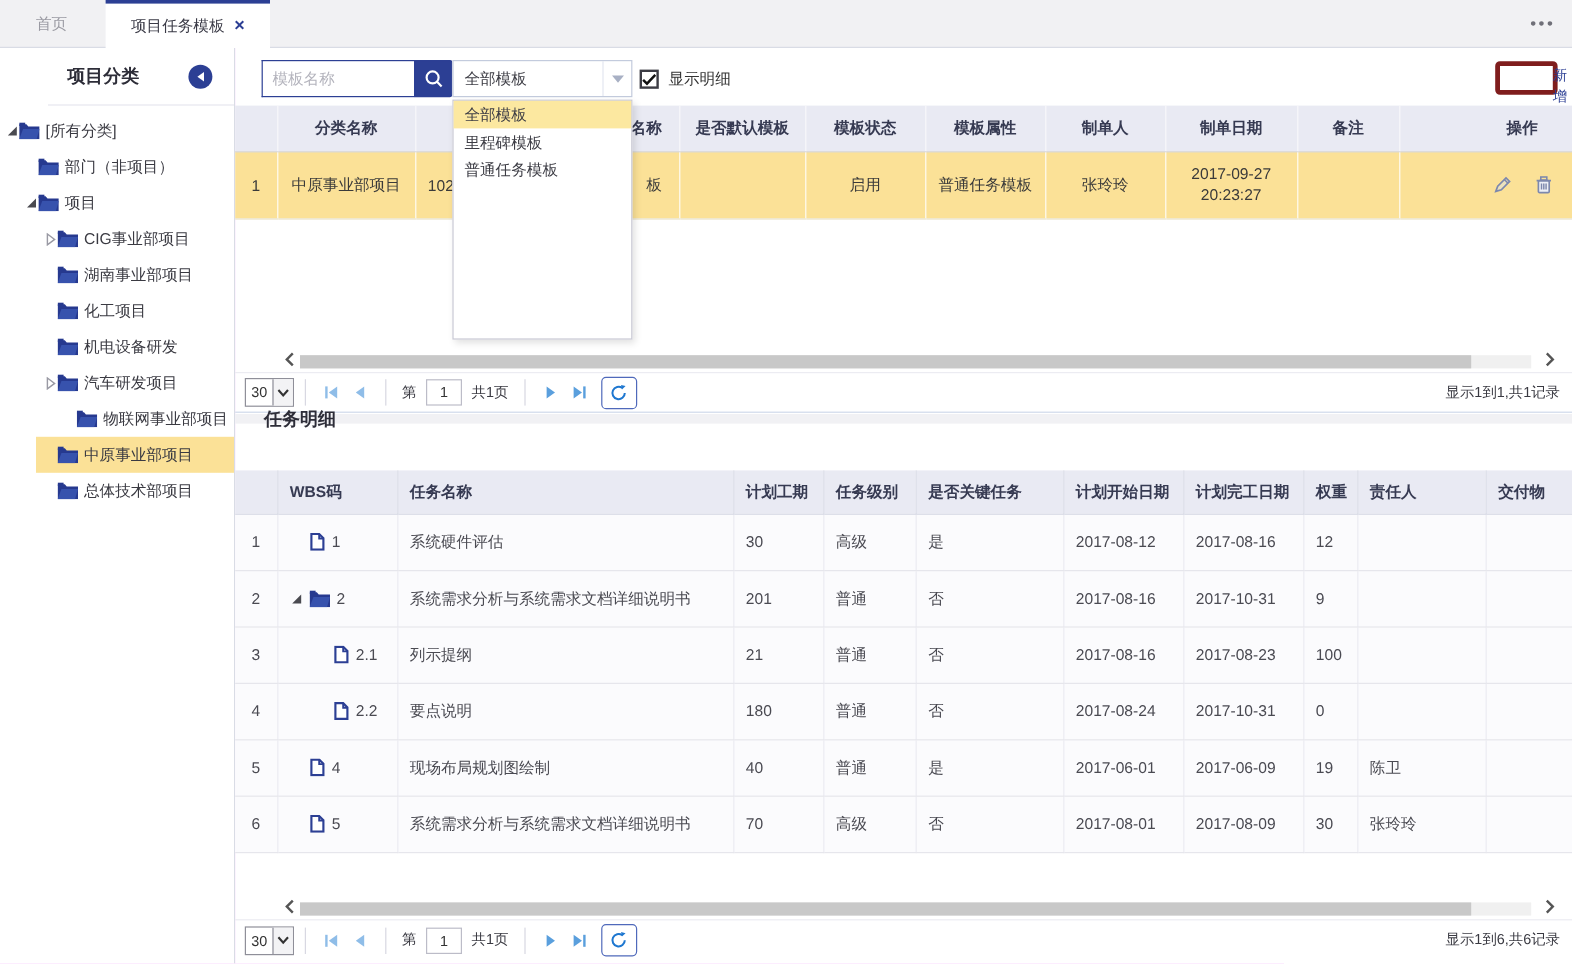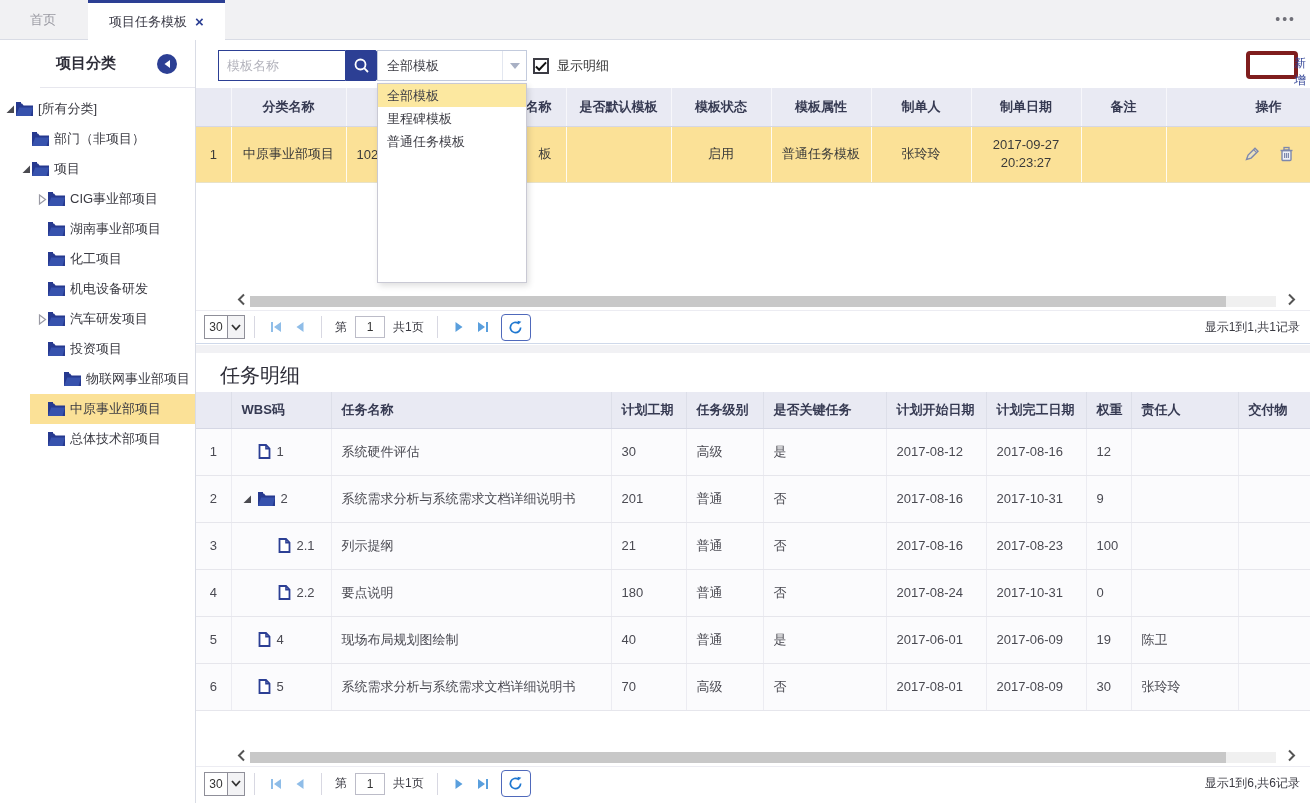--- a/index.html
+++ b/index.html
@@ -59,21 +59,21 @@
   .tpl-table { position:absolute; left:0; top:48px; }
   .tpl-table td { height:56px; background:#fbe197; border-right:1px solid rgba(255,255,255,.85); border-bottom:1px solid #e8e2c8; text-align:center; color:#3a3a3a; }
   .tpl-table td.code { text-align:left; padding-left:10px; }
   .tpl-table td.namefrag { text-align:right; padding-right:14px; }
   .tpl-table td.ops { text-align:right; padding-right:16px; }
   .ops .op-ic { display:inline-flex; margin-left:14px; cursor:pointer; vertical-align:middle; }
   .dateline { line-height:18px; }
 
   
   .gray-strip { position:absolute; left:0; top:305px; width:100%; height:8px; background:#f1f1f4; }
-  .detail-title { position:absolute; left:24px; top:322px; font-size:20px; font-weight:normal; color:#2d2d38; }
+  .detail-title { position:absolute; left:24px; top:300px; font-size:15px; font-weight:bold; color:#2d2d38; }
   .det-table { position:absolute; left:0; top:352px; }
   .det-table th { height:36px; text-align:left; padding-left:10px; border-right:1px solid #dddfe9; }
   .det-table td { height:47px; background:#fbfbfd; border-right:1px solid #ececf2; border-bottom:1px solid #e6e6ec; color:#4a4a52; text-align:left; padding-left:10px; }
   .det-table td.rn { text-align:center; padding-left:0; }
   .wbs-cell { display:flex; align-items:center; }
   .wbs-sp { flex:none; display:inline-flex; align-items:center; justify-content:flex-start; }
   .wbs-ic { flex:none; display:inline-flex; margin-right:6px; }
   .wbs-arrow { flex:none; display:inline-flex; width:16px; }
 
   
@@ -216,31 +216,20 @@
             </svg>
           </span>
           <span class="folder-ic">
             <svg width="17" height="14" viewBox="0 0 17 14">
               <path d="M0 1.5h6l1.6 2H17V14H0z" fill="#26398f"></path>
               <path d="M3.2 5.5H17L14.5 14H0z" fill="#3752ad"></path>
               <rect x="0" y="0" width="5" height="3" fill="#26398f"></rect>
             </svg>
           </span>
           <span class="tree-label">汽车研发项目</span>
-        </div>
-        <div class="tree-row" style="padding-left: 36px;">
-          <span class="tw"></span>
-          <span class="folder-ic">
-            <svg width="17" height="14" viewBox="0 0 17 14">
-              <path d="M0 1.5h6l1.6 2H17V14H0z" fill="#26398f"></path>
-              <path d="M3.2 5.5H17L14.5 14H0z" fill="#3752ad"></path>
-              <rect x="0" y="0" width="5" height="3" fill="#26398f"></rect>
-            </svg>
-          </span>
-          <span class="tree-label">投资项目</span>
         </div>
         <div class="tree-row" style="padding-left: 52px;">
           <span class="tw"></span>
           <span class="folder-ic">
             <svg width="17" height="14" viewBox="0 0 17 14">
               <path d="M0 1.5h6l1.6 2H17V14H0z" fill="#26398f"></path>
               <path d="M3.2 5.5H17L14.5 14H0z" fill="#3752ad"></path>
               <rect x="0" y="0" width="5" height="3" fill="#26398f"></rect>
             </svg>
           </span>

